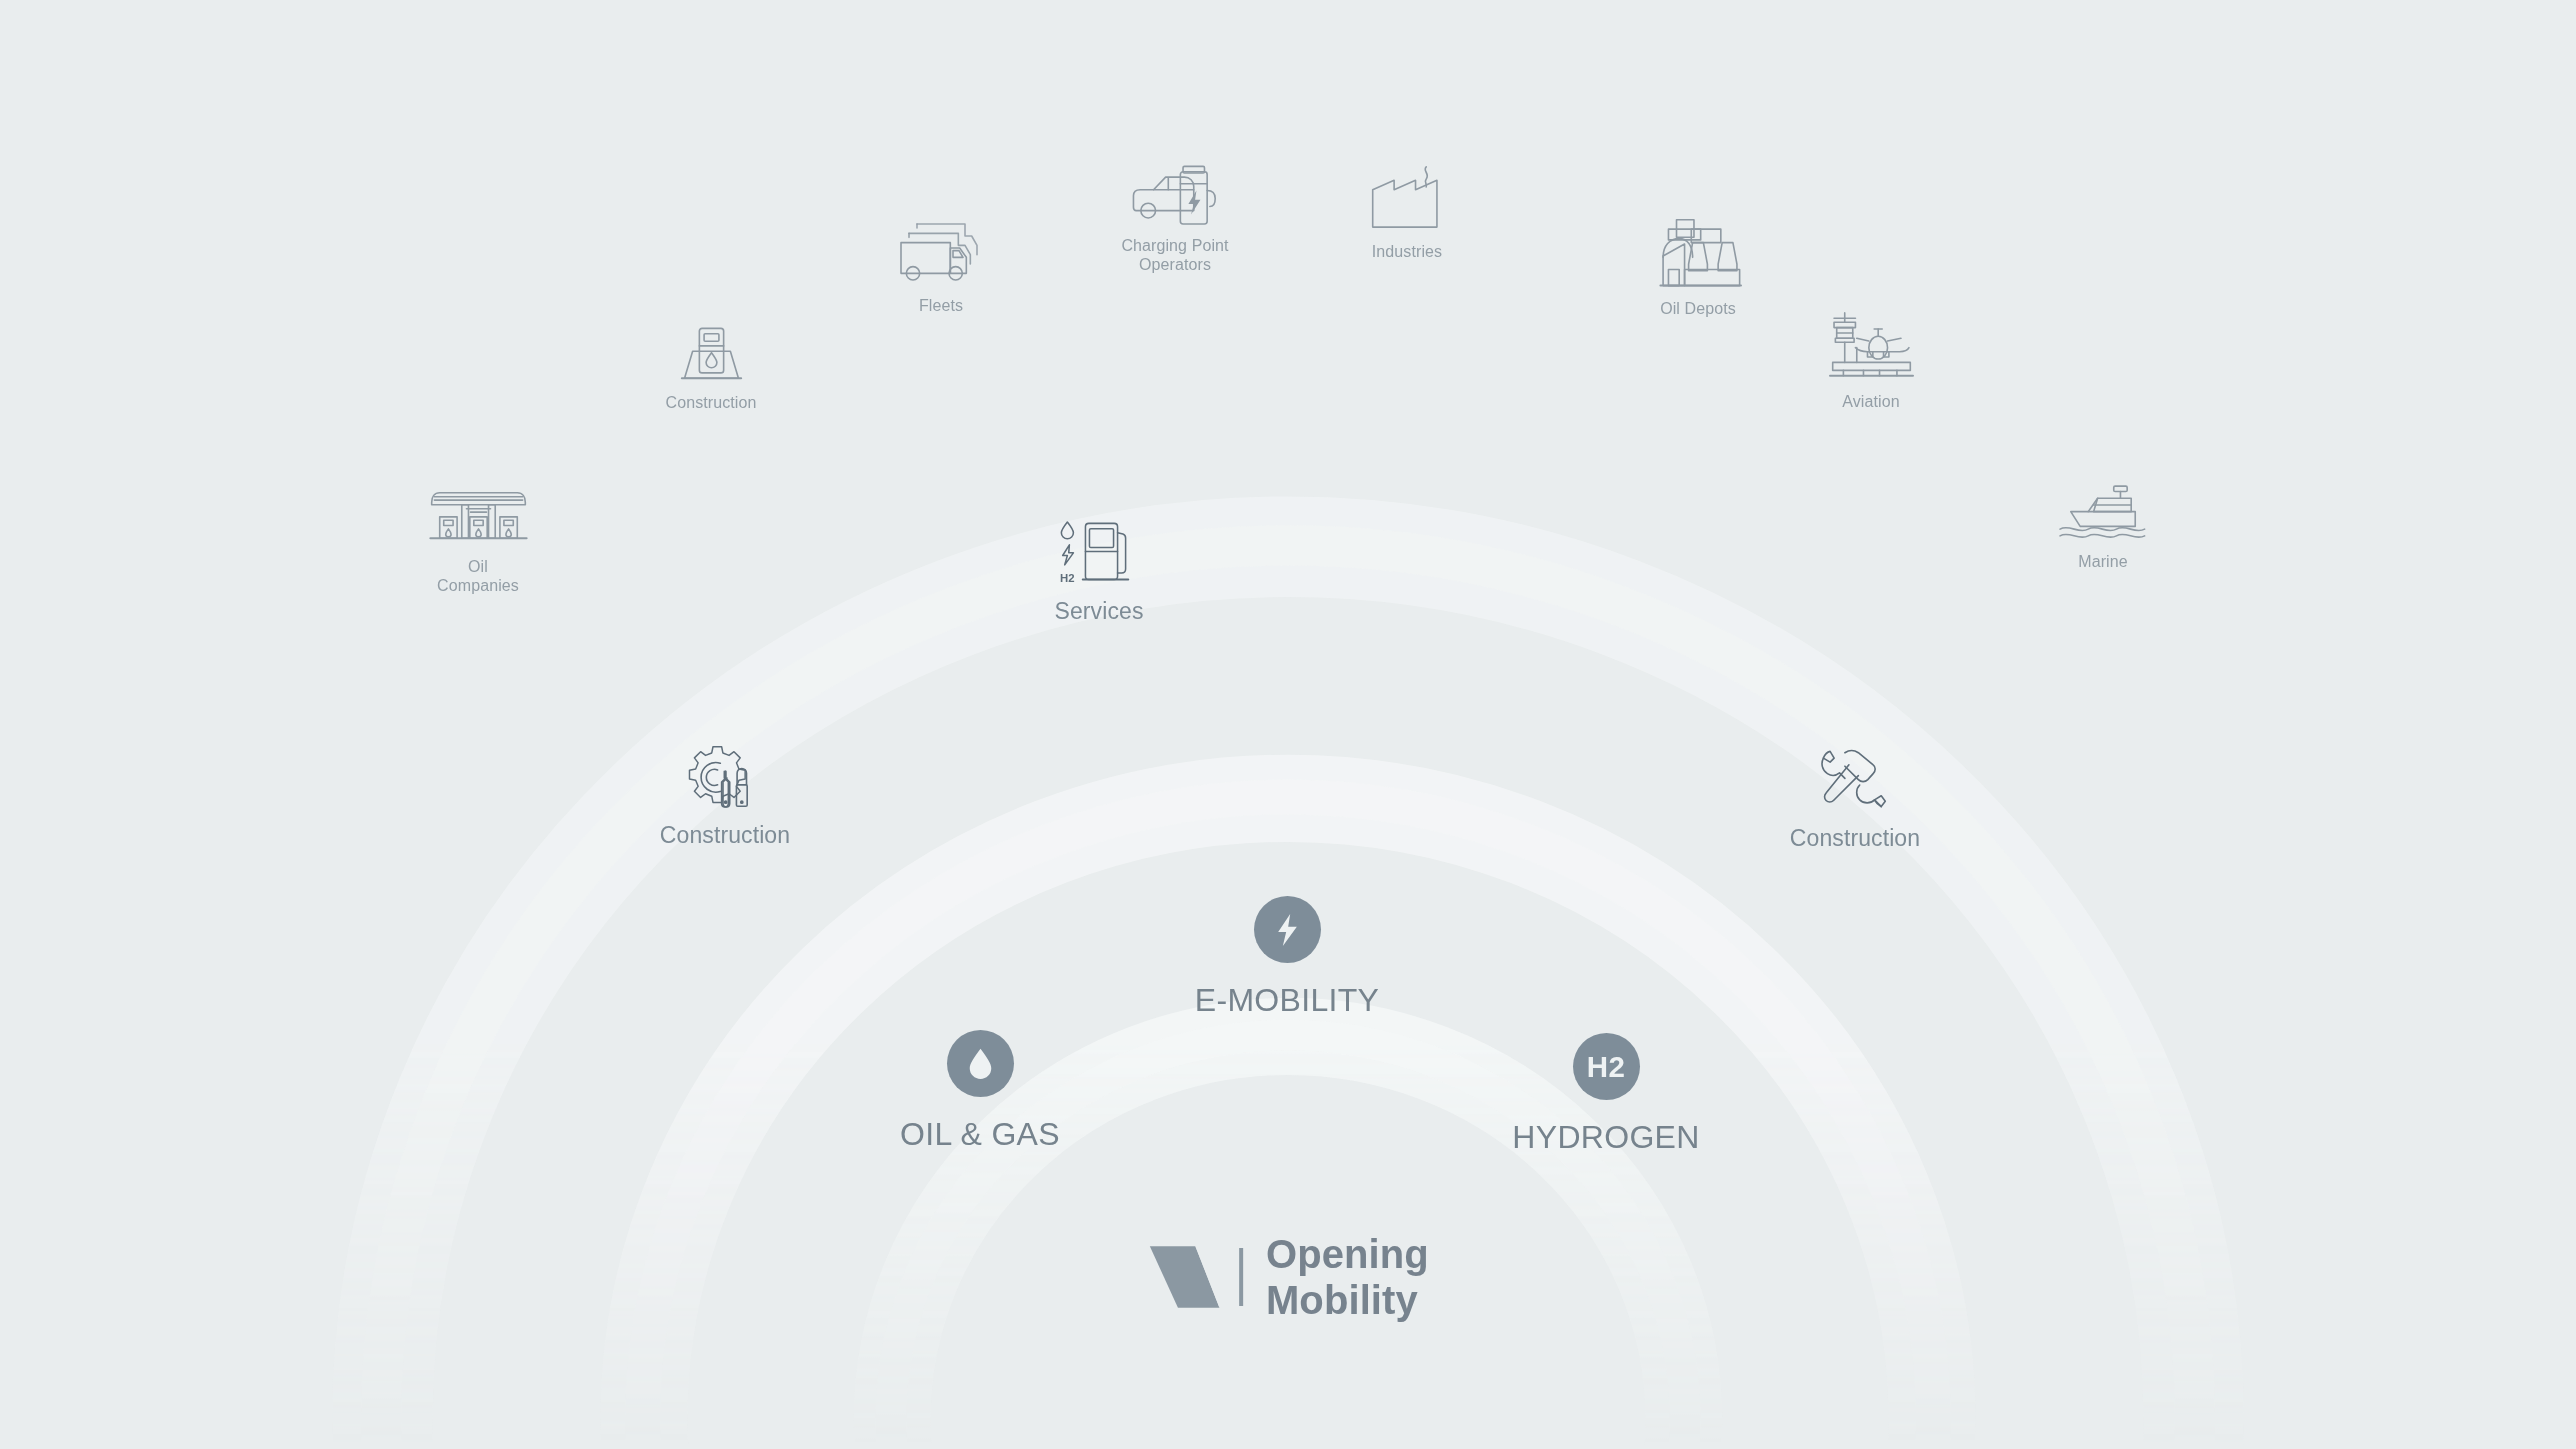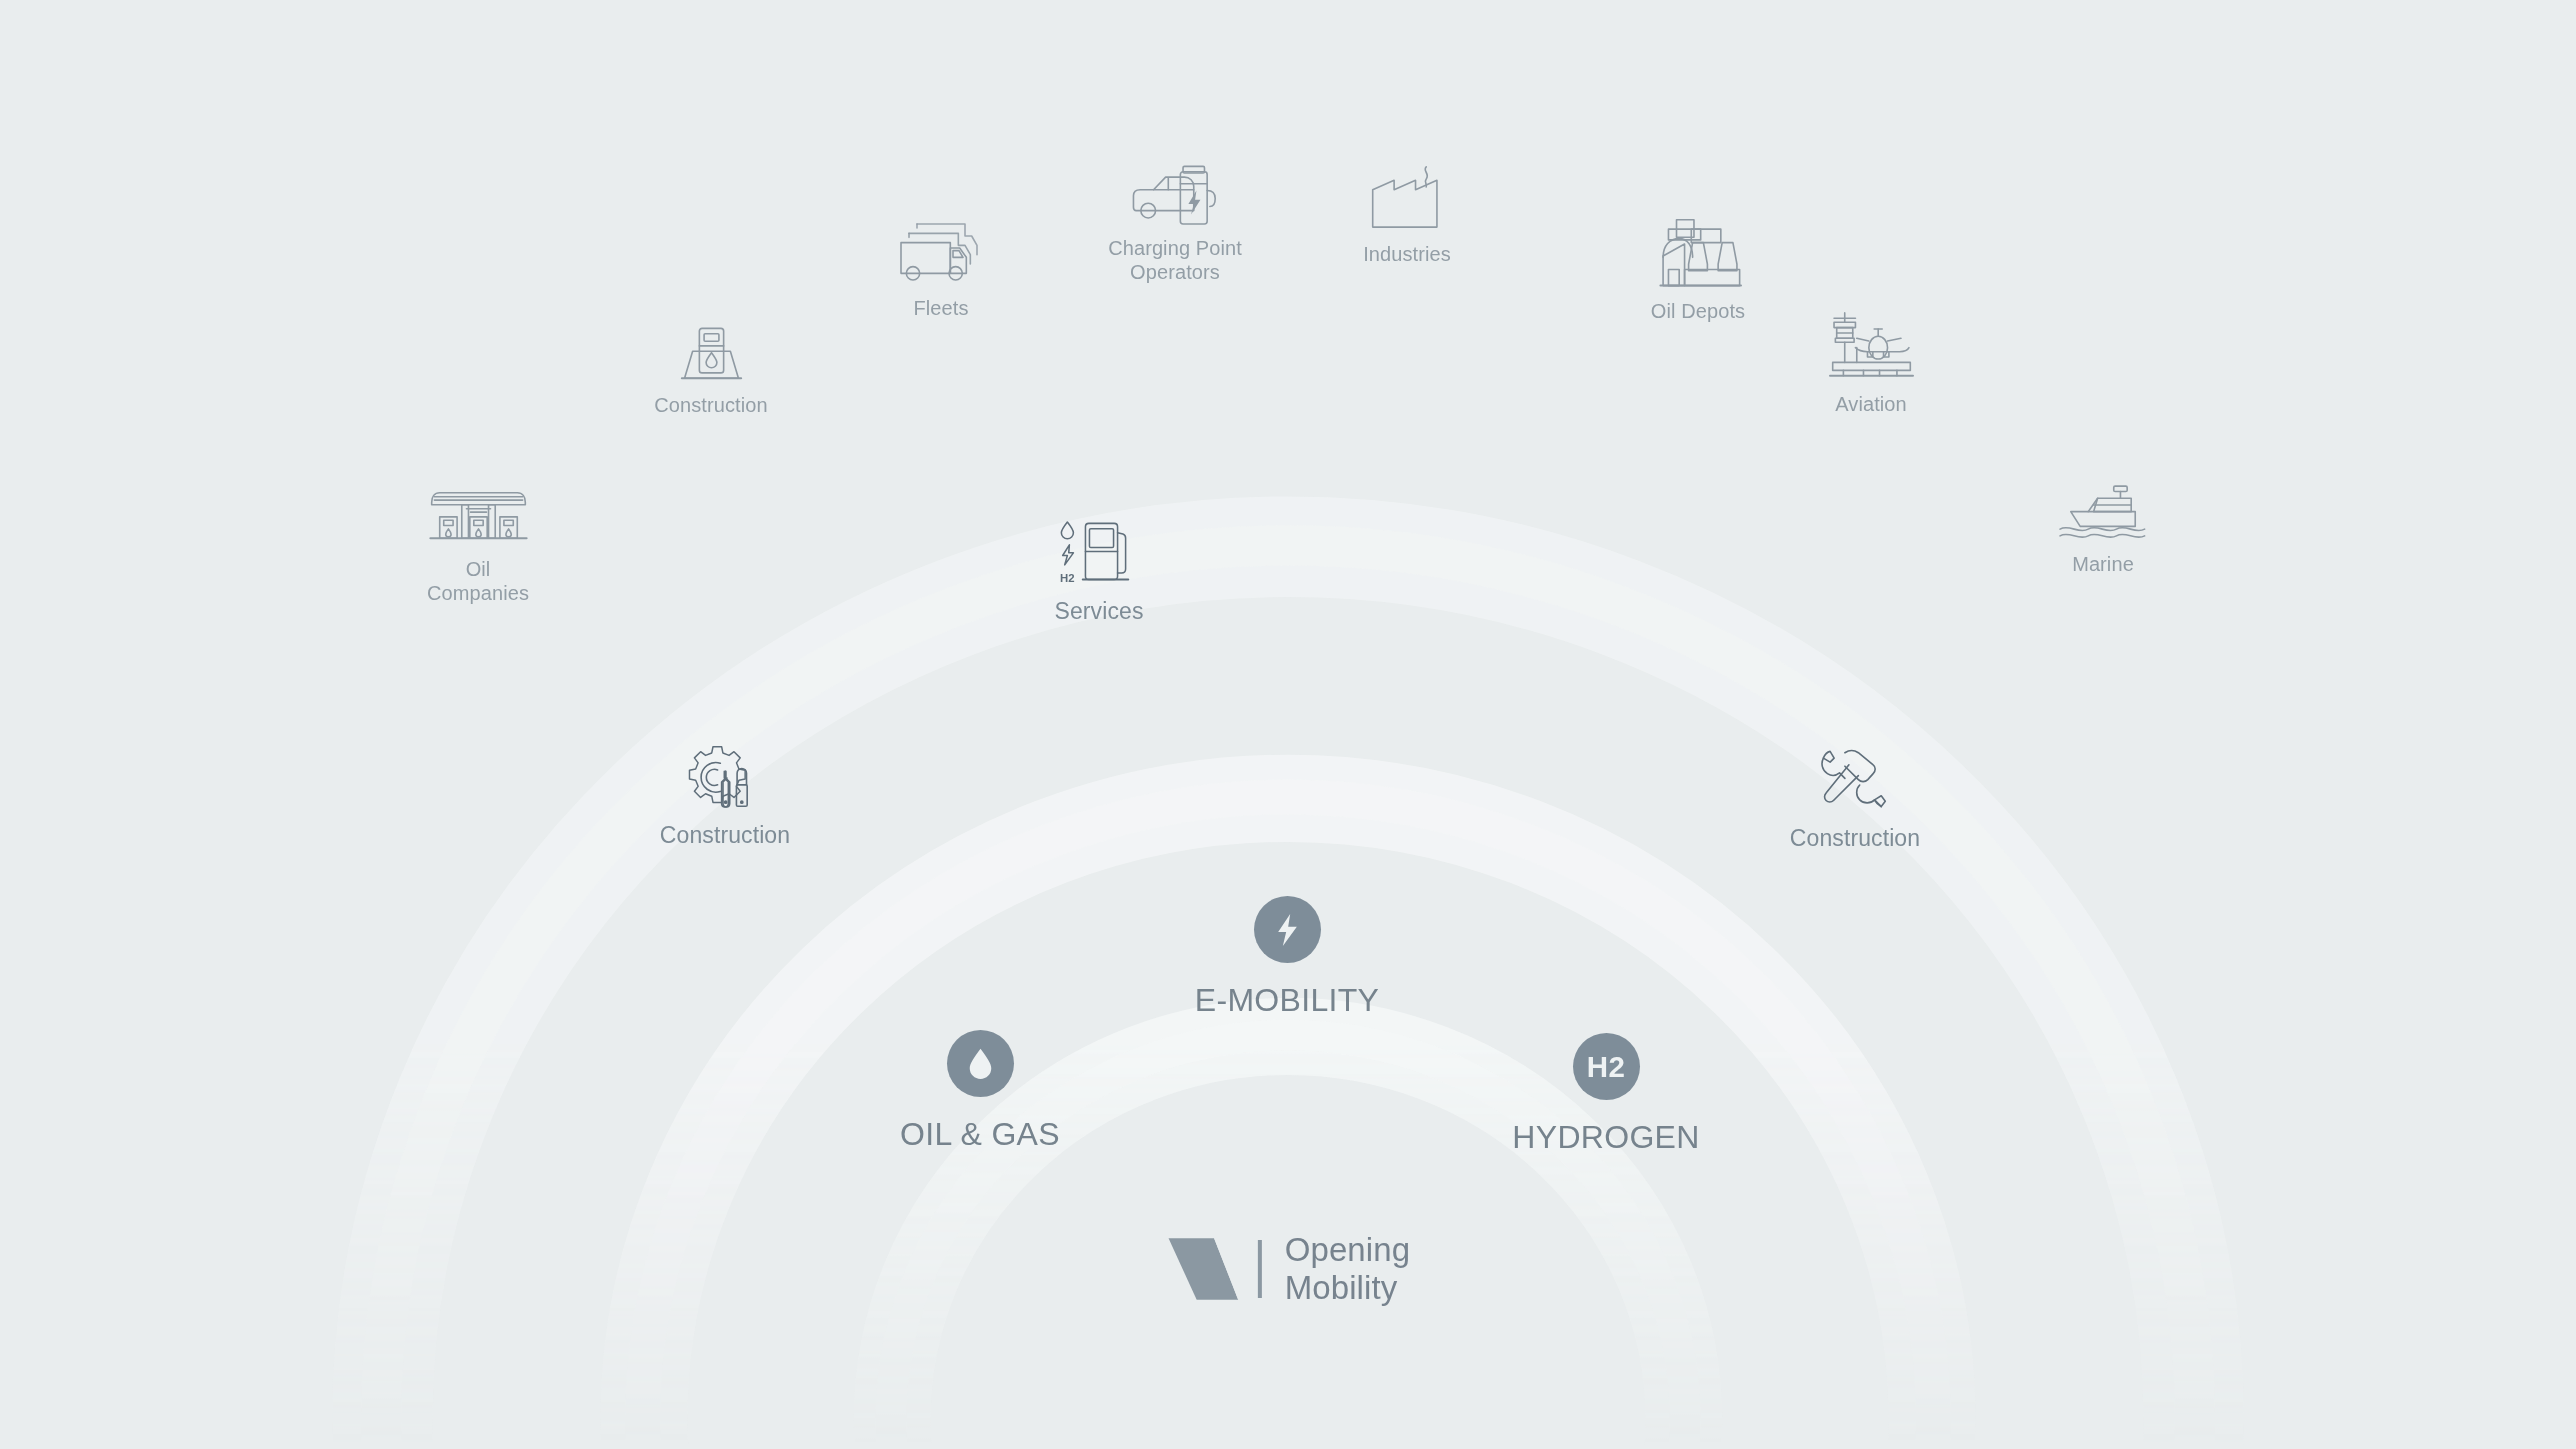--- a/index.html
+++ b/index.html
@@ -25,21 +25,21 @@
     flex-direction:column;
     align-items:center;
   }
   .node .ico{
     display:block;
     line-height:0;
   }
   .node .lbl{
     margin-top:9.4px;
     color:#8a969f;
-    font-size:20px;
+    font-size:16px;
     line-height:1.18;
     letter-spacing:0.1px;
     white-space:pre-line;
     font-weight:400;
   }
   .ring-mid .lbl{color:#7d8b95;font-size:23px;}
   .ring-outer .lbl{color:#939ea6;}
 
   
   .cat{
@@ -72,25 +72,25 @@
     left:1288px;top:1231px;
     transform:translate(-50%,0);
     display:flex;align-items:center;gap:0px;
   }
   #logo .mark{margin-right:17.4px;}
   #logo .bar{
     width:3.4px;height:58px;background:#8b98a2;margin-right:23px;
   }
   #logo .wordmark{
     color:#77838e;
-    font-size:33px;
+    font-size:40px;
     line-height:1.16;
     letter-spacing:0.1px;
     white-space:pre-line;
-    font-weight:400;
+    font-weight:700;
   }
 
   svg{display:block;}
 </style>
 </head>
 <body>
 
 <div id="stage">
 
   <svg class="arc-layer" viewBox="0 0 3840 2160" width="2576" height="1449">

